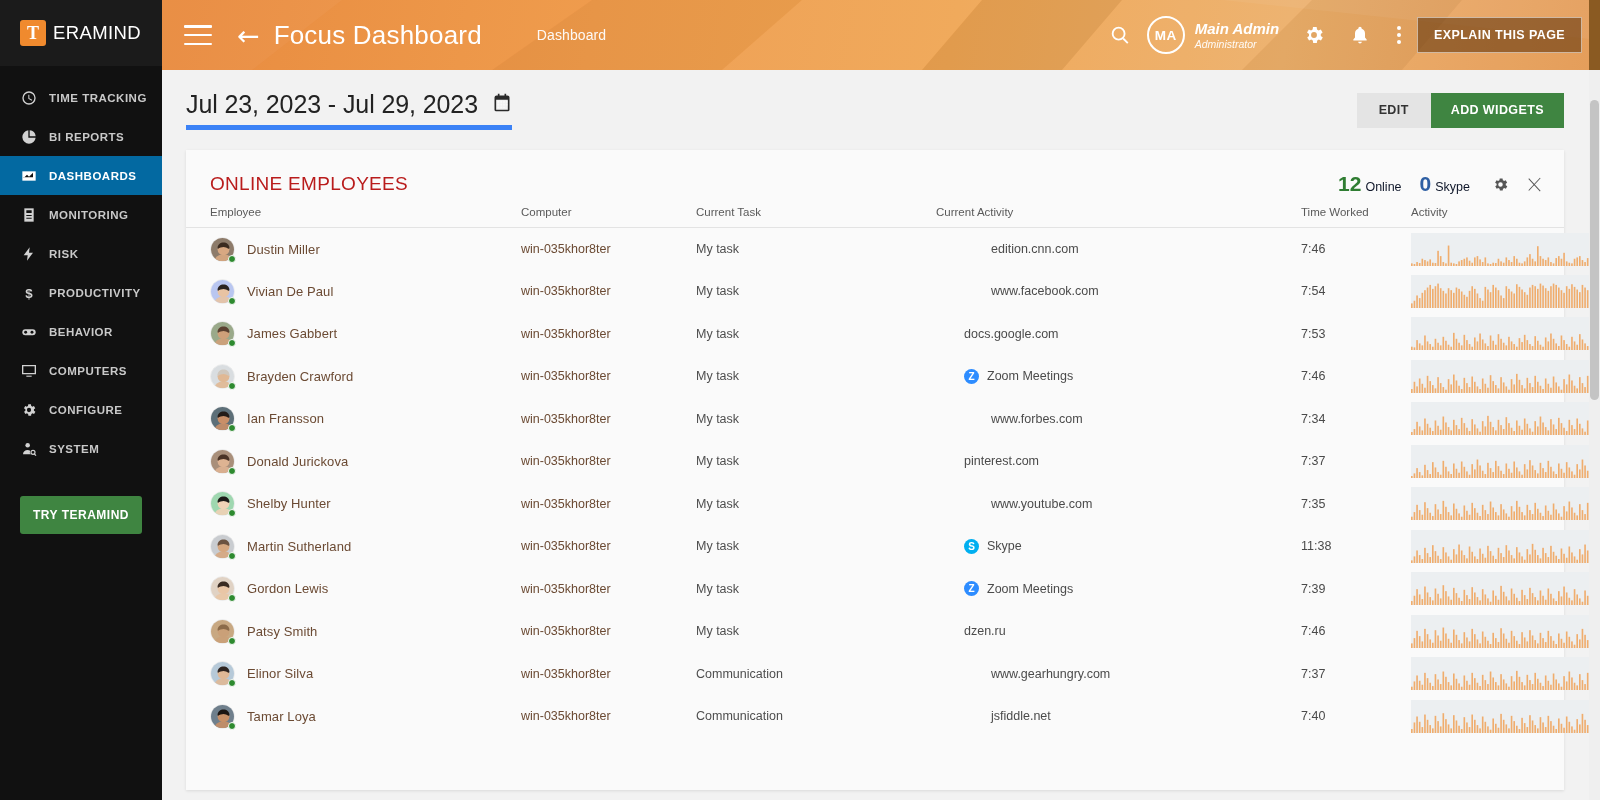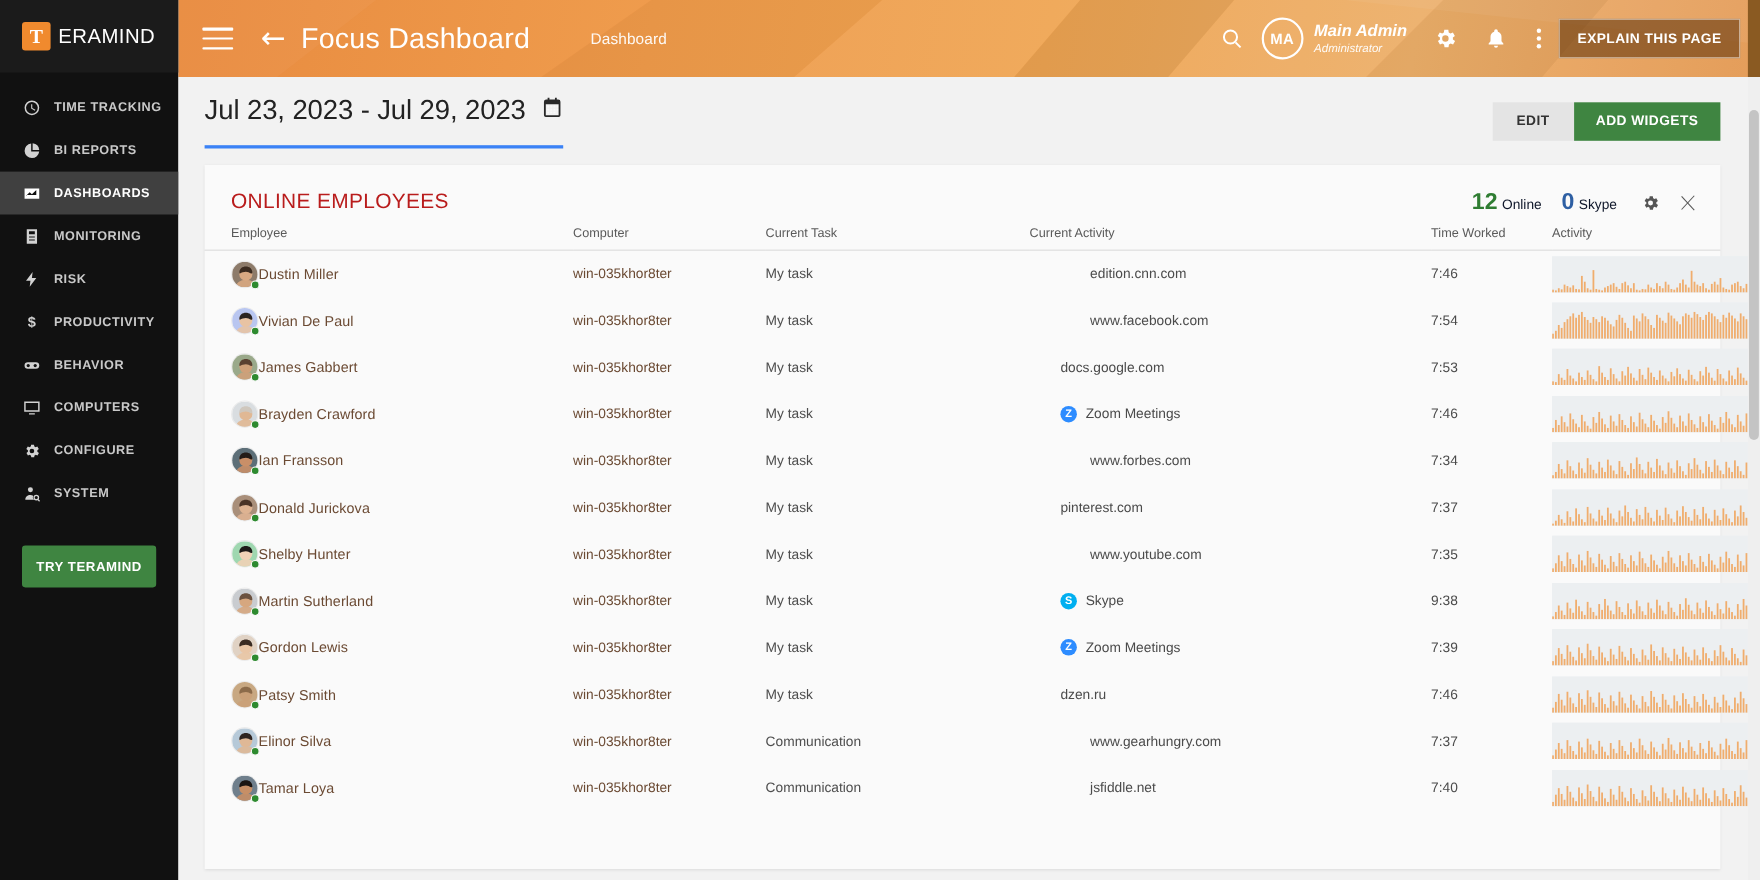--- a/index.html
+++ b/index.html
@@ -29,21 +29,21 @@
   }
   .logo-text { color:#fff; font-size:18.5px; letter-spacing:.4px; font-weight:400;}
   .nav { margin-top:12px; display:flex; flex-direction:column; }
   .nav-item {
     height:39px; display:flex; align-items:center; gap:11px;
     padding-left:20px; color:#c9c9c9; font-size:11.5px; font-weight:bold;
     letter-spacing:.5px; cursor:pointer; text-decoration:none;
   }
   .nav-item .ic { width:18px; height:18px; display:flex; align-items:center; justify-content:center; flex:0 0 18px; }
   .nav-item .ic svg { width:16px; height:16px; fill:#d2d2d2; }
-  .nav-item.active { background:#404040; color:#ffffff; }
+  .nav-item.active { background:#0369a1; color:#ffffff; }
   .nav-item.active .ic svg { fill:#ffffff; }
   .try-btn {
     margin:28px 0 0 20px; width:122px; height:38px; background:#3f8541;
     color:#fff; border:none; border-radius:3px; font-size:12px; font-weight:bold;
     letter-spacing:.5px; cursor:pointer; font-family:inherit;
   }
 
   
   .main { flex:1; height:800px; position:relative; background:#f2f2f2; overflow:hidden;}
 
@@ -75,21 +75,21 @@
   .dots i { width:4px; height:4px; background:#fff; border-radius:50%; display:block;}
   .explain-btn {
     margin-right:18px; margin-left:6px; height:36px; padding:0 16px;
     background:rgba(90,45,5,.55); border:1px solid rgba(255,255,255,.55);
     color:#fff; font-size:12.5px; font-weight:bold; letter-spacing:.4px; cursor:pointer;
     font-family:inherit;
   }
 
   
   .date-row { height:80px; display:flex; align-items:center; padding:0 0 0 24px; }
-  .date-pick { display:flex; align-items:baseline; gap:14px; border-bottom:3px solid #3b82f6; padding-bottom:17px; cursor:pointer;text-align:right;}
+  .date-pick { display:flex; align-items:baseline; gap:14px; border-bottom:5px solid #3b82f6; padding-bottom:6px; cursor:pointer;text-align:right;}
   .date-text { font-size:25px; color:#222; font-weight:400; letter-spacing:-.1px;}
   .cal-ic svg { fill:#2a2a2a; }
   .act-btns { margin-left:auto; margin-right:36px; display:flex; }
   .btn-edit { height:35px; padding:0 22px; background:#e4e4e4; border:none; color:#333; font-size:12.5px; font-weight:bold; letter-spacing:.4px; cursor:pointer; font-family:inherit;}
   .btn-add { height:35px; padding:0 20px; background:#3f8541; border:none; color:#fff; font-size:12.5px; font-weight:bold; letter-spacing:.4px; cursor:pointer; font-family:inherit;}
 
   
   .widget {
     margin:0 36px 0 24px; background:#fafafa; min-height:640px;
     box-shadow:0 1px 3px rgba(0,0,0,.10);
@@ -112,21 +112,21 @@
     padding:0 0 9px 0; border-bottom:1px solid #e3e3e3;
   }
   tbody td { padding:0; height:42.5px; vertical-align:middle; font-size:12.5px; color:#4a4a4a;}
   .c-emp { width:335px; padding-left:24px !important; }
   .c-comp { width:175px; }
   .c-task { width:240px; }
   .c-curact { width:365px; }
   .c-time { width:110px; }
   .c-act { width:auto; }
 
-  .emp-cell { display:flex; align-items:center; gap:0; }
+  .emp-cell { display:flex; align-items:center; gap:12px; }
   .av-wrap { position:relative; width:25px; height:25px; flex:0 0 25px; }
   .av {
     width:25px; height:25px; border-radius:50%; overflow:hidden;
     display:block; border:1px solid rgba(0,0,0,.06);
   }
   .av svg { display:block; width:25px; height:25px; }
   .dot-online {
     position:absolute; right:-1px; bottom:-1px; width:8px; height:8px; border-radius:50%;
     background:#2d8a2f; border:1.5px solid #fafafa;
   }
@@ -1203,21 +1203,21 @@
                 </span>
               </td>
               <td><span class="comp-txt">win-035khor8ter</span></td>
               <td><span class="task-txt">My task</span></td>
               <td>
                 <span class="curact ind0">
                   <span class="app-ic skype">S</span>
                   <span>Skype</span>
                 </span>
               </td>
-              <td><span class="time-txt">9:38</span></td>
+              <td><span class="time-txt">11:38</span></td>
               <td>
                 <span class="act-cell-inner">
                   <span class="spark">
                     <svg width="210" height="33" viewBox="0 0 210 33">
                       <rect width="210" height="33" fill="#eceff1"></rect>
                       <rect x="0.00" y="30.36" width="1.63" height="2.64" fill="#f0ad6d"></rect>
                       <rect x="2.63" y="26.40" width="1.63" height="6.60" fill="#f0ad6d"></rect>
                       <rect x="5.25" y="20.46" width="1.63" height="12.54" fill="#f0ad6d"></rect>
                       <rect x="7.88" y="25.08" width="1.63" height="7.92" fill="#f0ad6d"></rect>
                       <rect x="10.50" y="29.04" width="1.63" height="3.96" fill="#f0ad6d"></rect>

